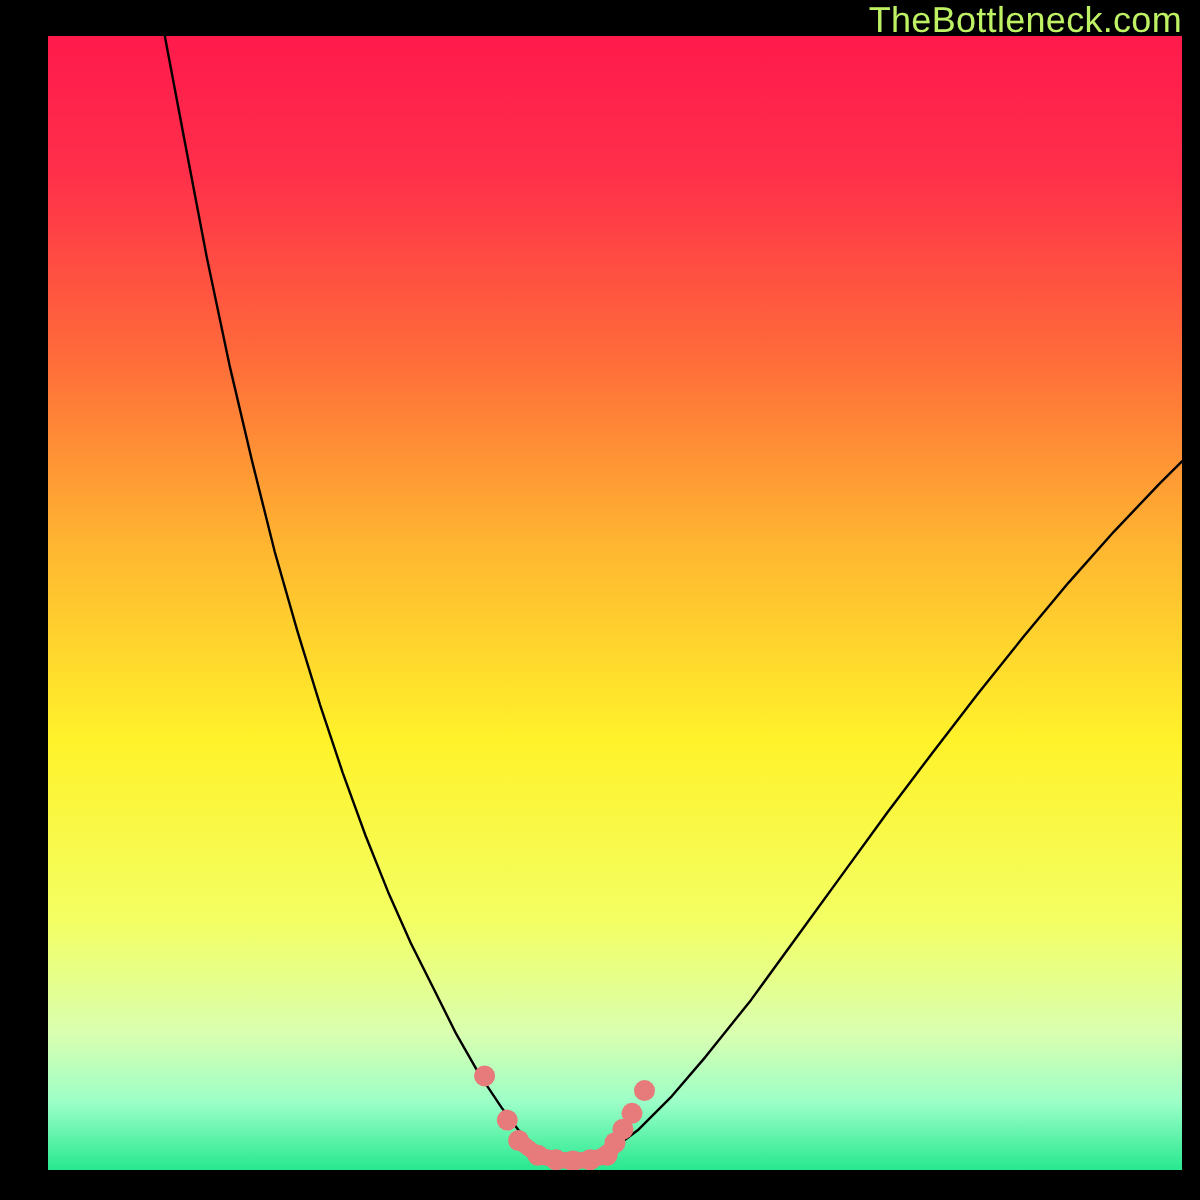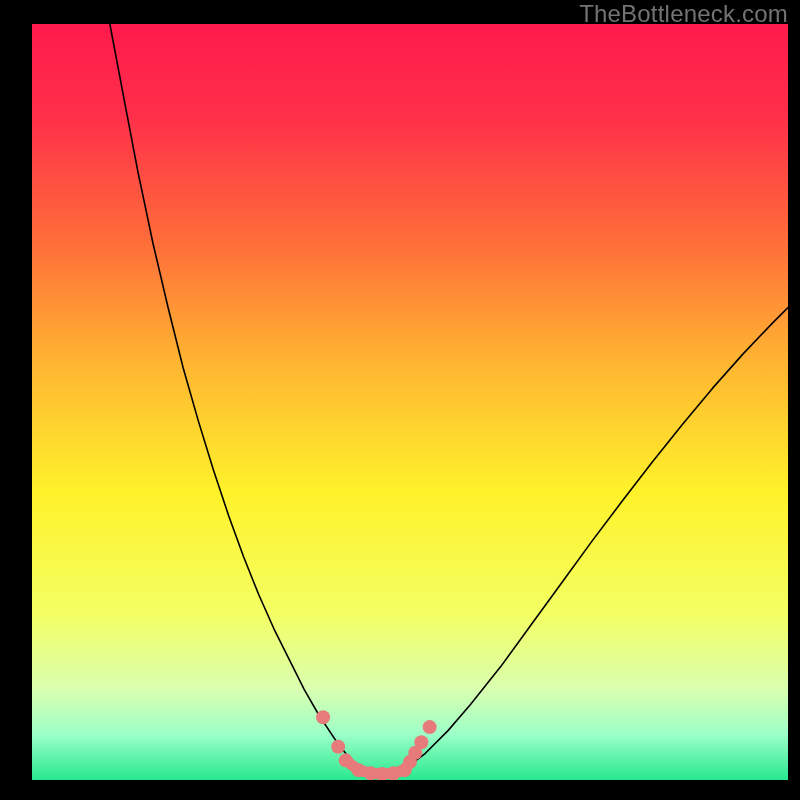--- a/index.html
+++ b/index.html
@@ -22,21 +22,21 @@
     left: 32px;
     top: 24px;
     width: 756px;
     height: 756px;
     overflow: hidden;
   }
   .watermark {
     position: absolute;
     top: 0;
     right: 12px;
-    color: #737373;
+    color: #bef264;
     font-size: 24px;
     font-weight: 500;
     letter-spacing: 0.2px;
     z-index: 10;
   }
   svg { display: block; }
 </style>
 </head>
 <body>
 

